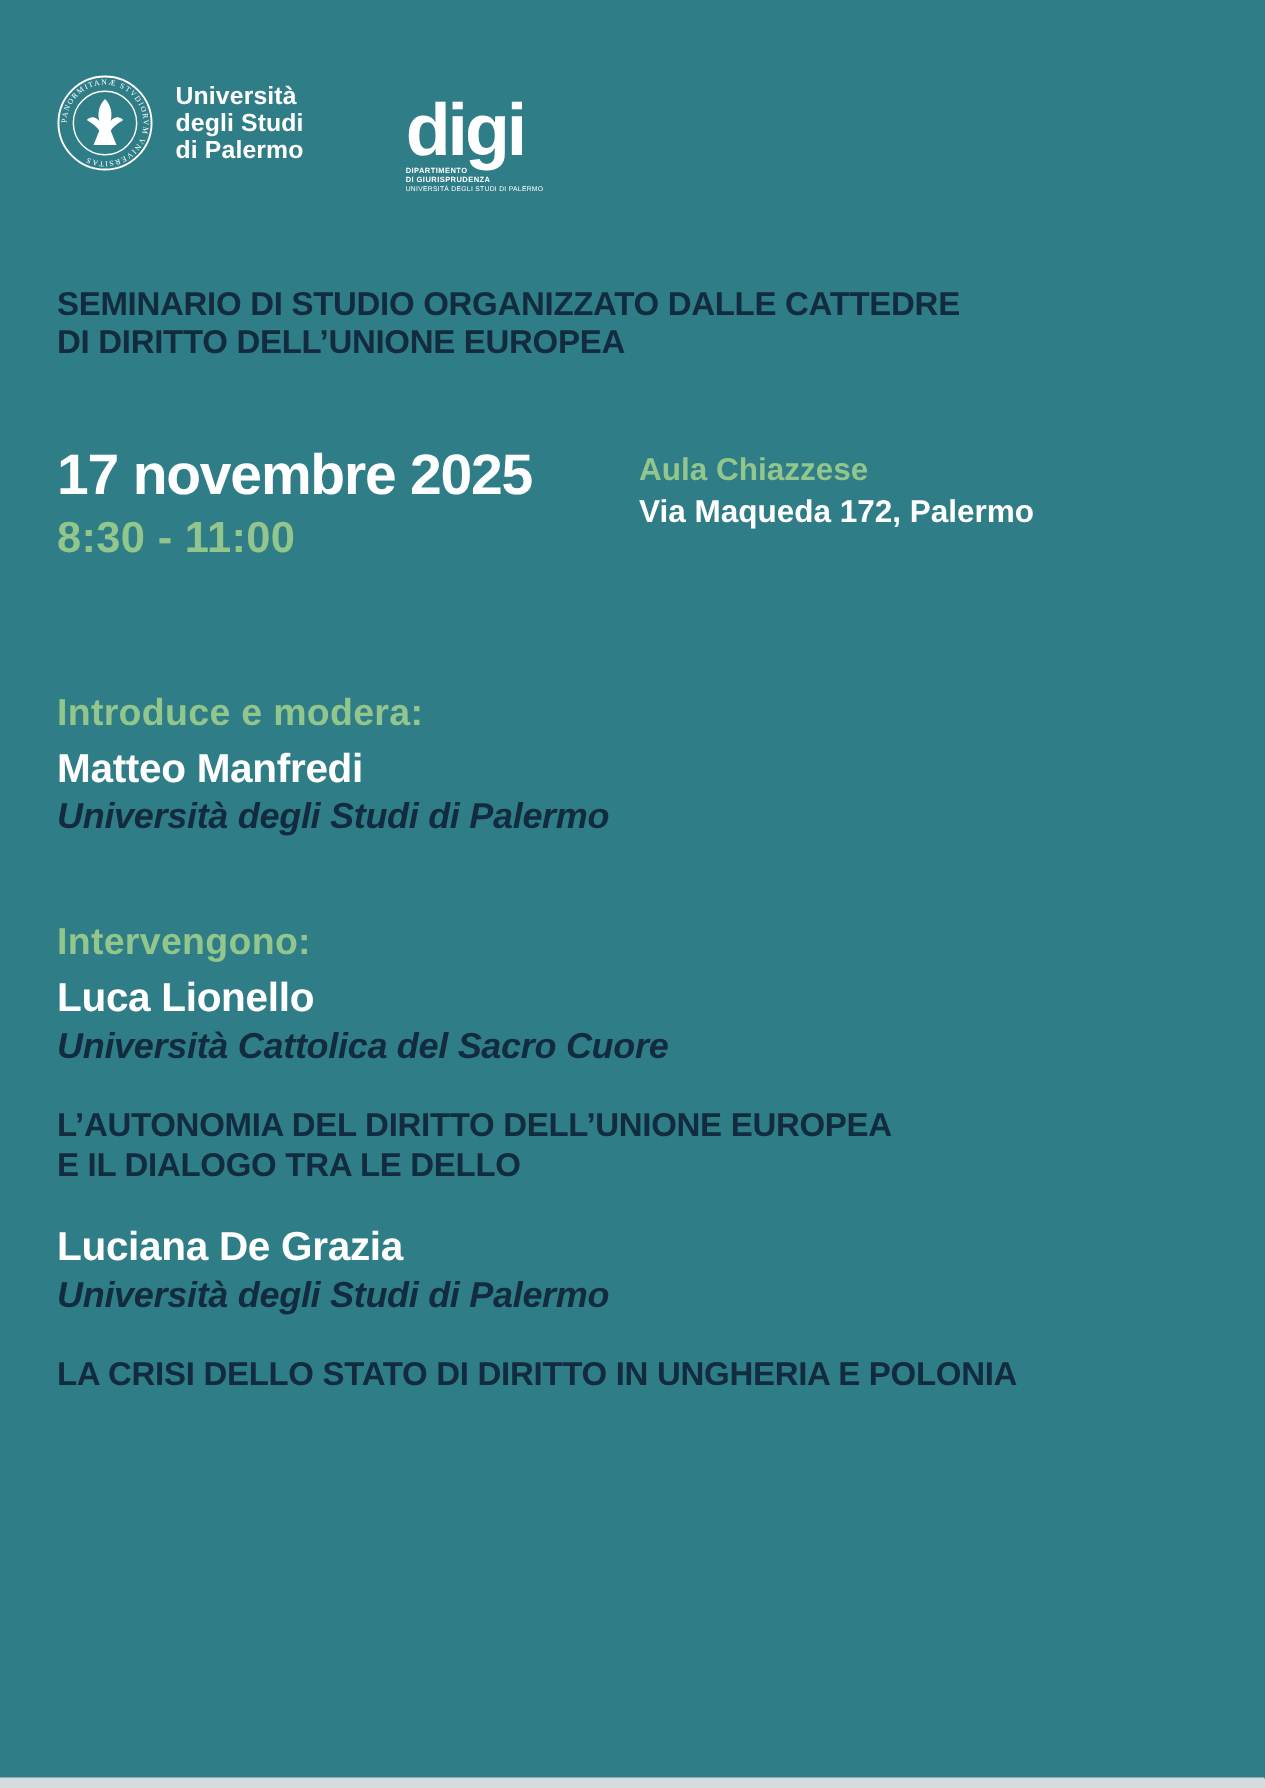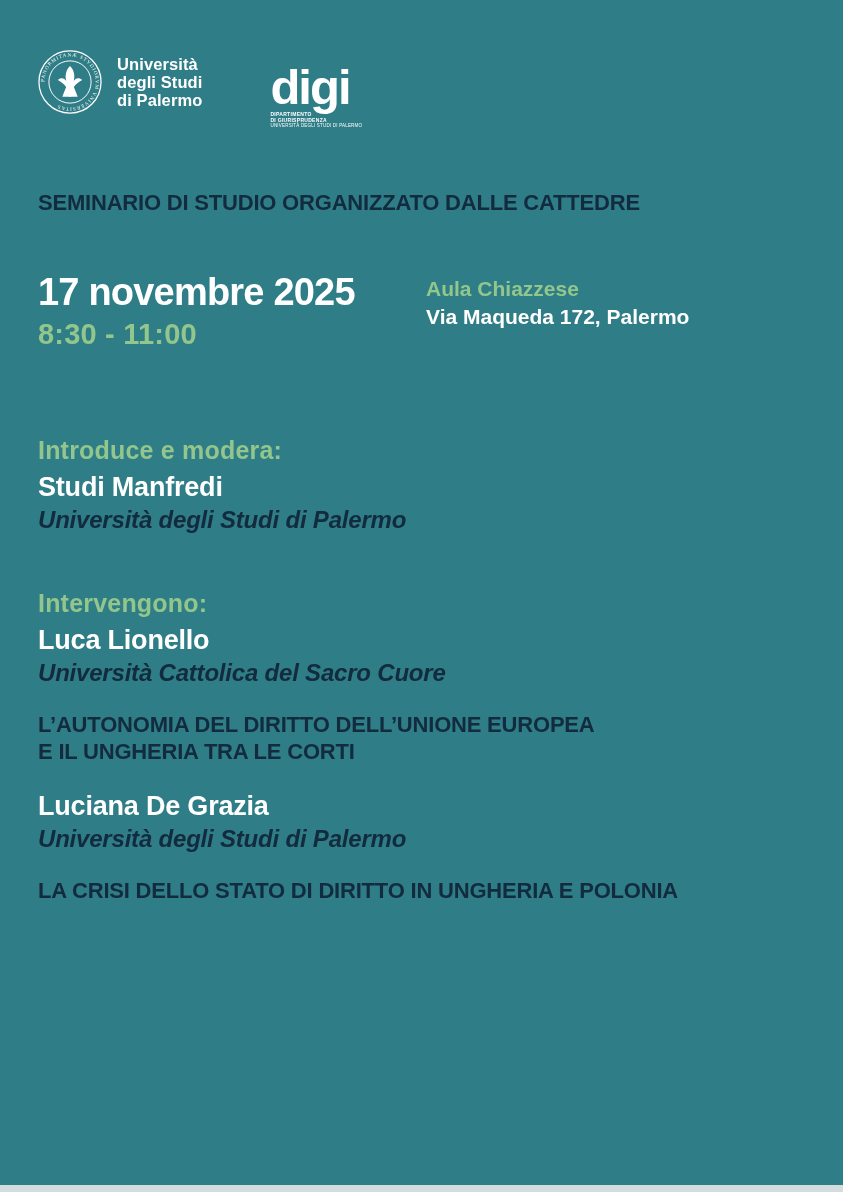--- a/index.html
+++ b/index.html
@@ -139,48 +139,49 @@
       </div>
     </div>
 
   </header>
 
   <main class="content">
 
 
     <h2 class="subtitle">
       <span>SEMINARIO DI STUDIO ORGANIZZATO DALLE CATTEDRE</span>
+      <span>DI DIRITTO DELL’UNIONE EUROPEA</span>
     </h2>
 
     <section class="when-where">
       <div class="when">
         <div class="event-date">17 novembre 2025</div>
         <div class="event-time">8:30 - 11:00</div>
       </div>
       <div class="where">
         <div class="venue-line">Aula Chiazzese</div>
         <div class="address-line">Via Maqueda 172, Palermo</div>
       </div>
     </section>
 
     <section class="moderator-block">
       <div class="section-heading">Introduce e modera:</div>
-      <div class="person-name">Studi Manfredi</div>
+      <div class="person-name">Matteo Manfredi</div>
       <div class="person-affil">Università degli Studi di Palermo</div>
     </section>
 
     <section class="speakers-block">
       <div class="section-heading">Intervengono:</div>
 
       <div class="person-name">Luca Lionello</div>
       <div class="person-affil">Università Cattolica del Sacro Cuore</div>
 
       <div class="talk-title">
         <span>L’AUTONOMIA DEL DIRITTO DELL’UNIONE EUROPEA</span>
-        <span>E IL UNGHERIA TRA LE CORTI</span>
+        <span>E IL DIALOGO TRA LE DELLO</span>
       </div>
 
       <div class="person-name second-speaker">Luciana De Grazia</div>
       <div class="person-affil">Università degli Studi di Palermo</div>
 
       <div class="talk-title">
         <span>LA CRISI DELLO STATO DI DIRITTO IN UNGHERIA E POLONIA</span>
       </div>
     </section>
 

